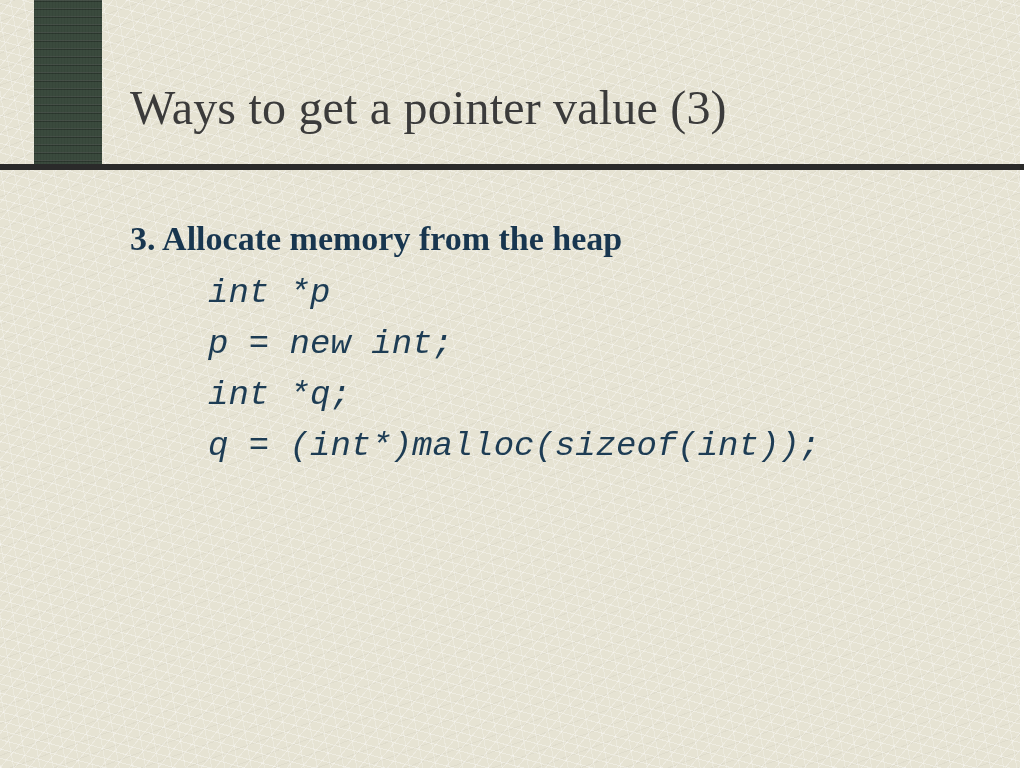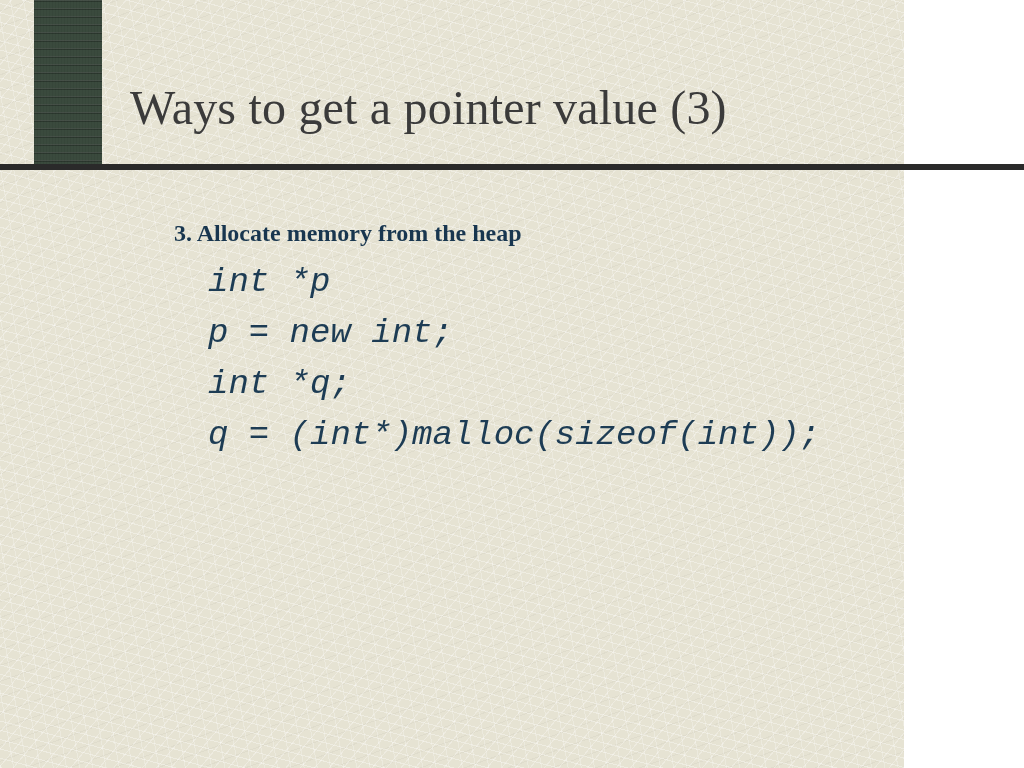--- a/index.html
+++ b/index.html
@@ -5,21 +5,21 @@
   html, body {
     margin: 0;
     padding: 0;
     width: 1024px;
     height: 768px;
     overflow: hidden;
     font-family: "Times New Roman", Times, serif;
   }
   .slide {
     position: relative;
-    width: 904px;
+    width: 1020px;
     height: 768px;
     background-color: #e6e3d3;
     background-image:
       repeating-linear-gradient(15deg,
         rgba(255,255,255,0.35) 0px,
         rgba(255,255,255,0.35) 1px,
         rgba(0,0,0,0)           1px,
         rgba(0,0,0,0)           9px),
       repeating-linear-gradient(-50deg,
         rgba(255,255,255,0.30) 0px,
@@ -83,25 +83,24 @@
   }
 
   .body {
     position: absolute;
     left: 130px;
     top: 220px;
     right: 60px;
     color: #15334d;
   }
   .heading3 {
-    font-size: 24px;
+    font-size: 34px;
     font-weight: bold;
     color: #18364f;
     margin-bottom: 10px;
-    margin-left: 44px;
   }
   .code {
     font-family: "Courier New", Courier, monospace;
     font-size: 34px;
     color: #1d3c54;
     line-height: 1.5;
     white-space: pre;
     margin-left: 78px;
     font-style: italic;
   }

